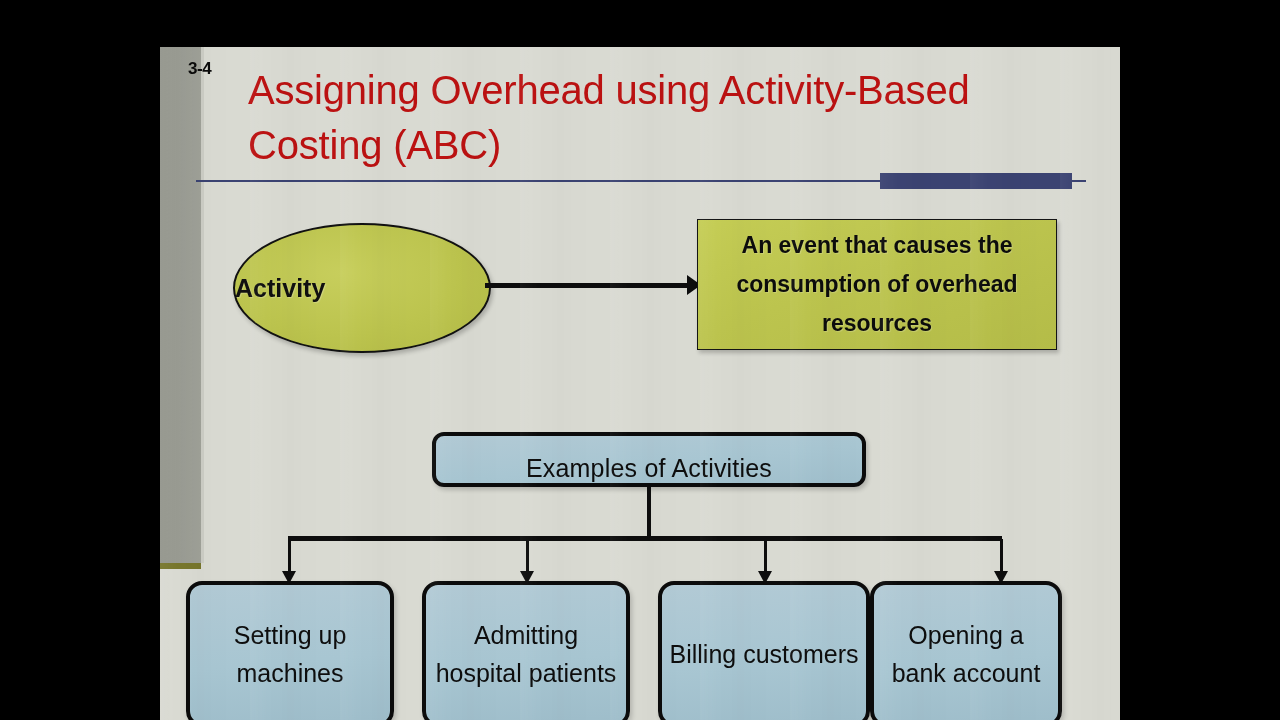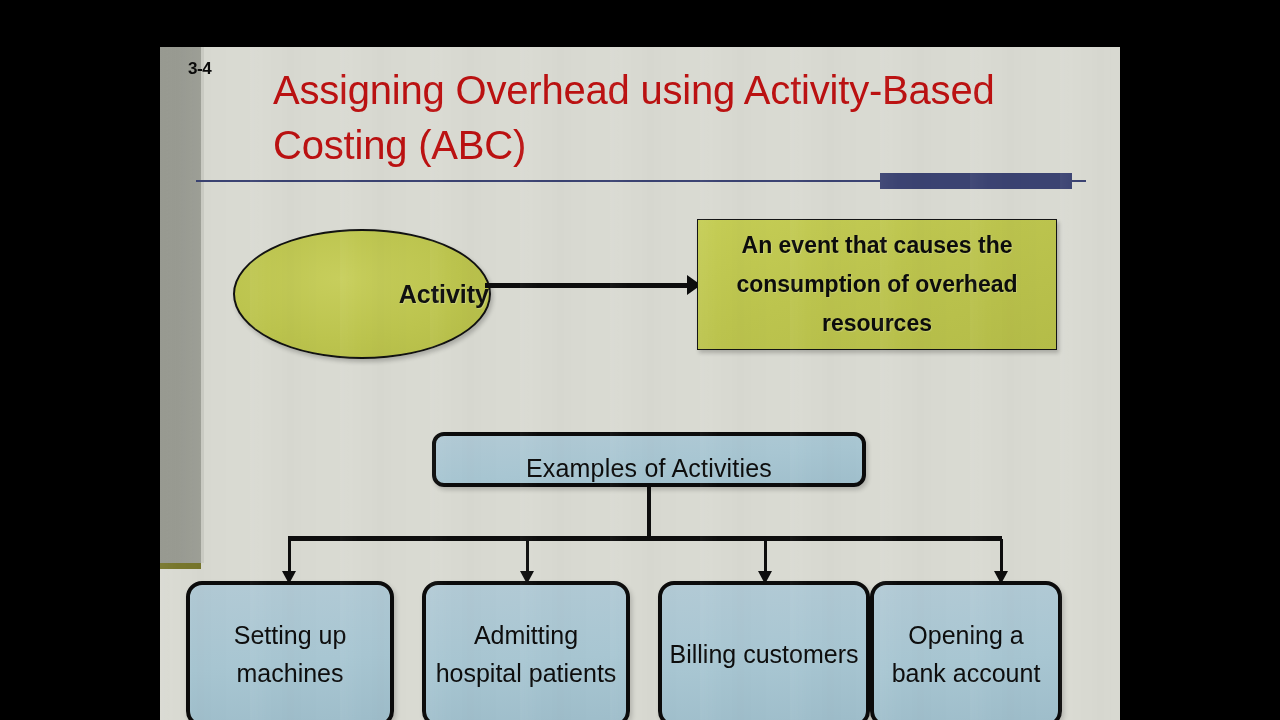--- a/index.html
+++ b/index.html
@@ -77,21 +77,21 @@
     top: 12px;
     font-size: 17px;
     font-weight: bold;
     color: #0b0b0b;
     letter-spacing: -0.4px;
   }
 
   
   .slide-title {
     position: absolute;
-    left: 113px;
+    left: 88px;
     top: 16px;
     width: 780px;
     font-size: 40px;
     line-height: 55px;
     color: #bb1111;
     font-weight: normal;
     letter-spacing: -0.2px;
   }
 
   
@@ -109,30 +109,30 @@
     top: 126px;
     width: 192px;
     height: 16px;
     background: #3b4372;
   }
 
   
   .activity-ellipse {
     position: absolute;
     left: 73px;
-    top: 182px;
+    top: 176px;
     width: 254px;
     height: 126px;
     border-radius: 50%;
     background: radial-gradient(ellipse at 42% 38%, #c7ce5c 0%, #bcc44e 55%, #b2ba46 100%);
     border: 2px solid #111111;
     box-shadow: 2px 3px 4px rgba(0,0,0,0.22);
     display: flex;
     align-items: center;
-    justify-content: flex-end;
+    justify-content: flex-start;
   }
   .activity-ellipse span {
     font-size: 25px;
     font-weight: bold;
     color: #101010;
     text-shadow: 1px 1px 1px rgba(255,255,255,0.25);
   }
 
   
   .arrow-h {

